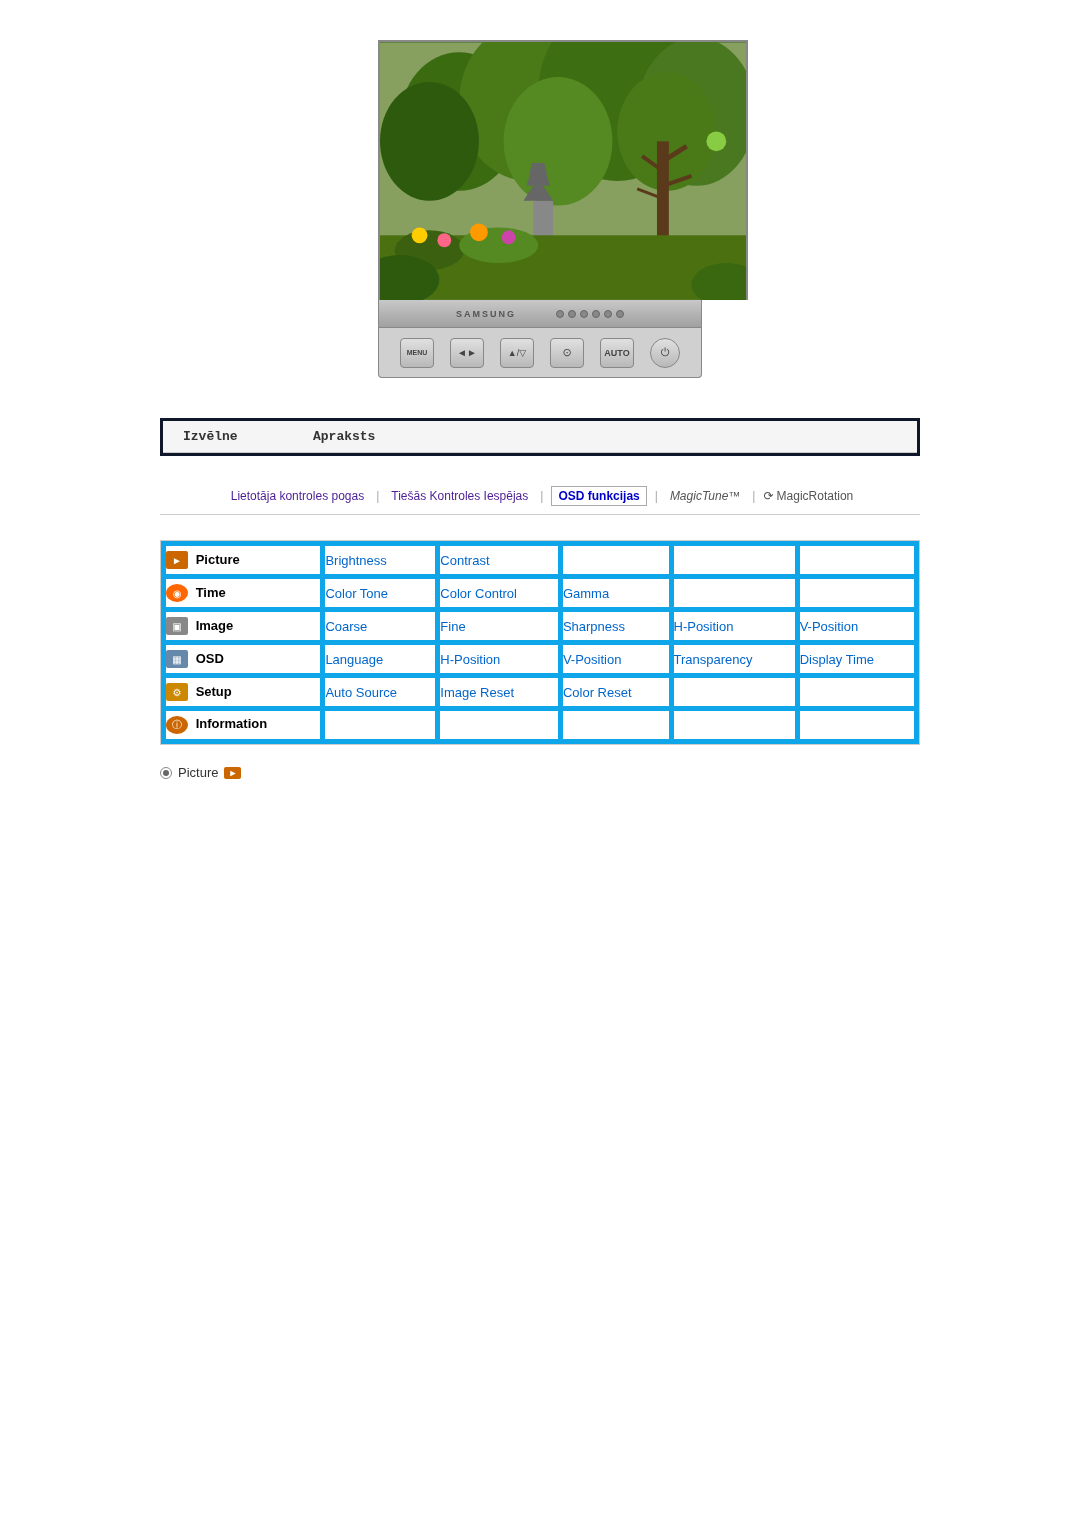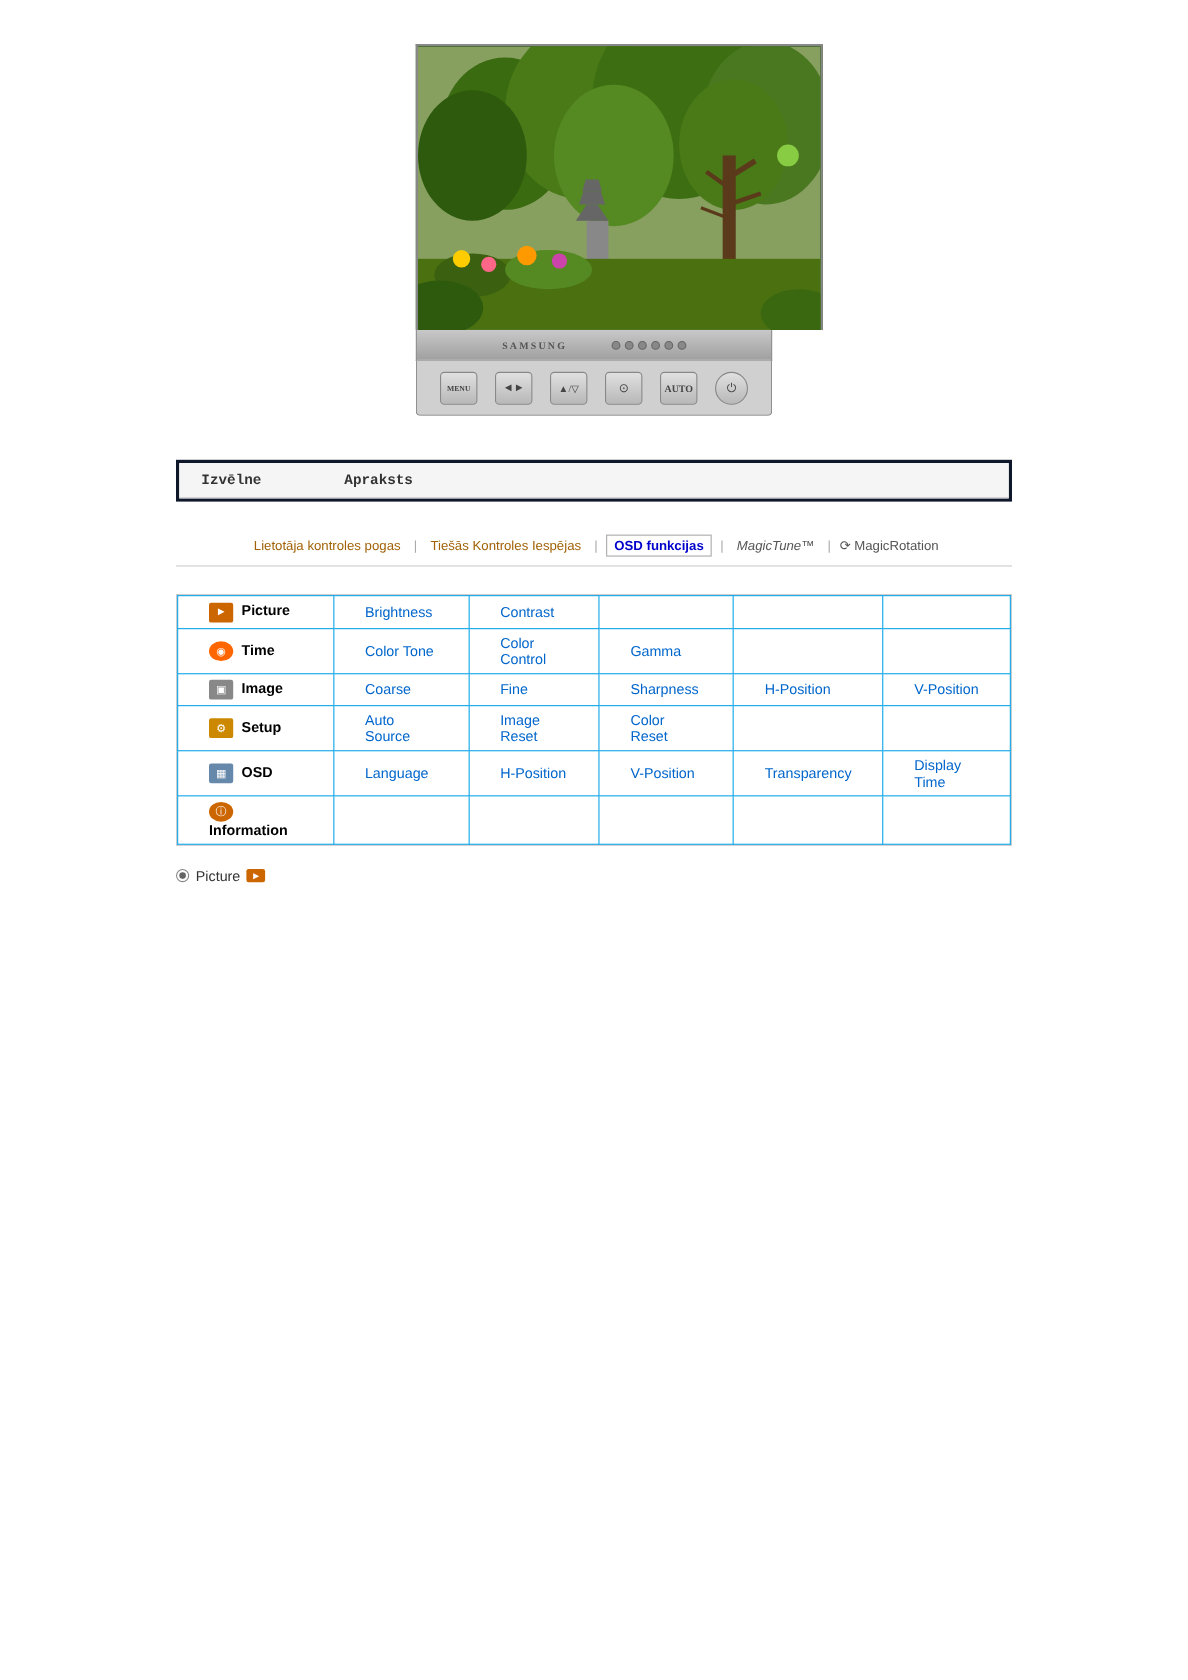--- a/index.html
+++ b/index.html
@@ -18,21 +18,20 @@
 
     
     .monitor-section {
       display: flex;
       justify-content: center;
       margin-bottom: 40px;
     }
 
     .monitor-container {
       width: 324px;
-      font-family: Liberation Serif, serif;
     }
 
     .monitor-screen-area {
       background: #2a5c1a;
       width: 370px;
       height: 260px;
       position: relative;
       overflow: hidden;
       border: 2px solid #888;
       border-bottom: none;
@@ -163,21 +162,21 @@
       justify-content: center;
       gap: 6px;
       margin-bottom: 25px;
       font-size: 12px;
       color: #555;
       border-bottom: 1px solid #ccc;
       padding-bottom: 8px;
     }
 
     .nav-tab {
-      color: #a16207;
+      color: #4c1d95;
       text-decoration: none;
       padding: 2px 4px;
       cursor: pointer;
     }
 
     .nav-tab.active {
       color: #0000cc;
       font-weight: bold;
       border: 1px solid #aaa;
       padding: 2px 6px;
@@ -204,22 +203,22 @@
       border: 1px solid #ccc;
       margin-bottom: 20px;
     }
 
     .osd-grid table {
       width: 100%;
       border-collapse: collapse;
     }
 
     .osd-grid td {
-      padding: 5px 28px;
-      border: 1px solid #0ea5e9;
+      padding: 5px 0;
+      border: 5px solid #0ea5e9;
       font-size: 13px;
       vertical-align: middle;
     }
 
     .osd-grid .menu-icon {
       width: 22px;
       height: 18px;
       display: inline-flex;
       align-items: center;
       justify-content: center;
@@ -469,44 +468,44 @@
           </td>
           <td class="sub-item">Coarse</td>
           <td class="sub-item">Fine</td>
           <td class="sub-item">Sharpness</td>
           <td class="sub-item">H-Position</td>
           <td class="sub-item">V-Position</td>
         </tr>
 
         <tr>
           <td>
-            <span class="menu-icon icon-setup">⚙</span>
-            <span class="menu-label">Setup</span>
-          </td>
-          <td class="sub-item">Auto Source</td>
-          <td class="sub-item">Image Reset</td>
-          <td class="sub-item">Color Reset</td>
-          <td></td>
-          <td></td>
-        </tr>
-
-        <tr>
-          <td>
             <span class="menu-icon icon-osd">▦</span>
             <span class="menu-label">OSD</span>
           </td>
           <td class="sub-item">Language</td>
           <td class="sub-item">H-Position</td>
           <td class="sub-item">V-Position</td>
           <td class="sub-item">Transparency</td>
           <td class="sub-item">Display Time</td>
         </tr>
 
         <tr>
           <td>
+            <span class="menu-icon icon-setup">⚙</span>
+            <span class="menu-label">Setup</span>
+          </td>
+          <td class="sub-item">Auto Source</td>
+          <td class="sub-item">Image Reset</td>
+          <td class="sub-item">Color Reset</td>
+          <td></td>
+          <td></td>
+        </tr>
+
+        <tr>
+          <td>
             <span class="menu-icon icon-info">ⓘ</span>
             <span class="menu-label">Information</span>
           </td>
           <td></td>
           <td></td>
           <td></td>
           <td></td>
           <td></td>
         </tr>
       </tbody>

